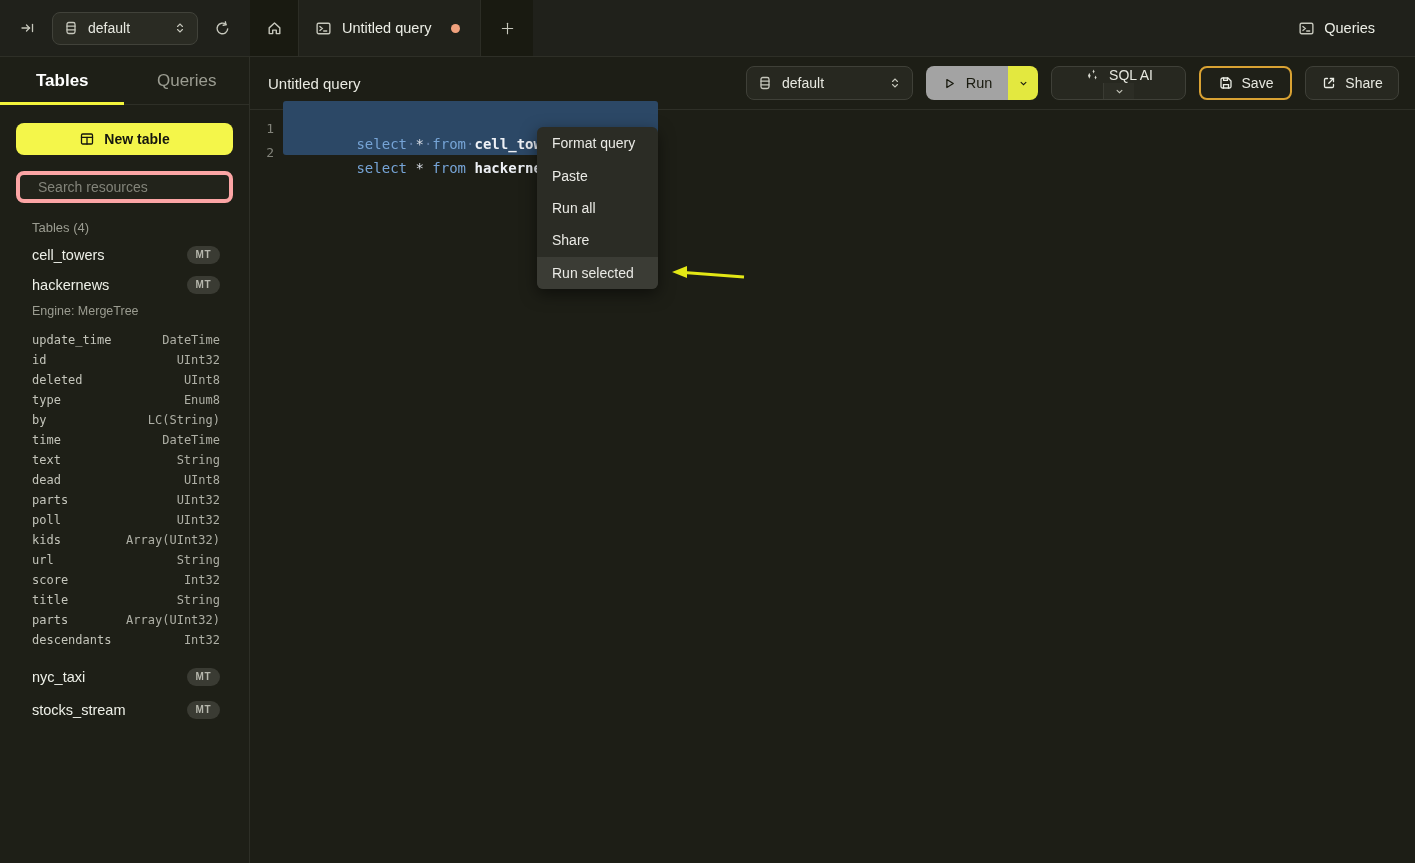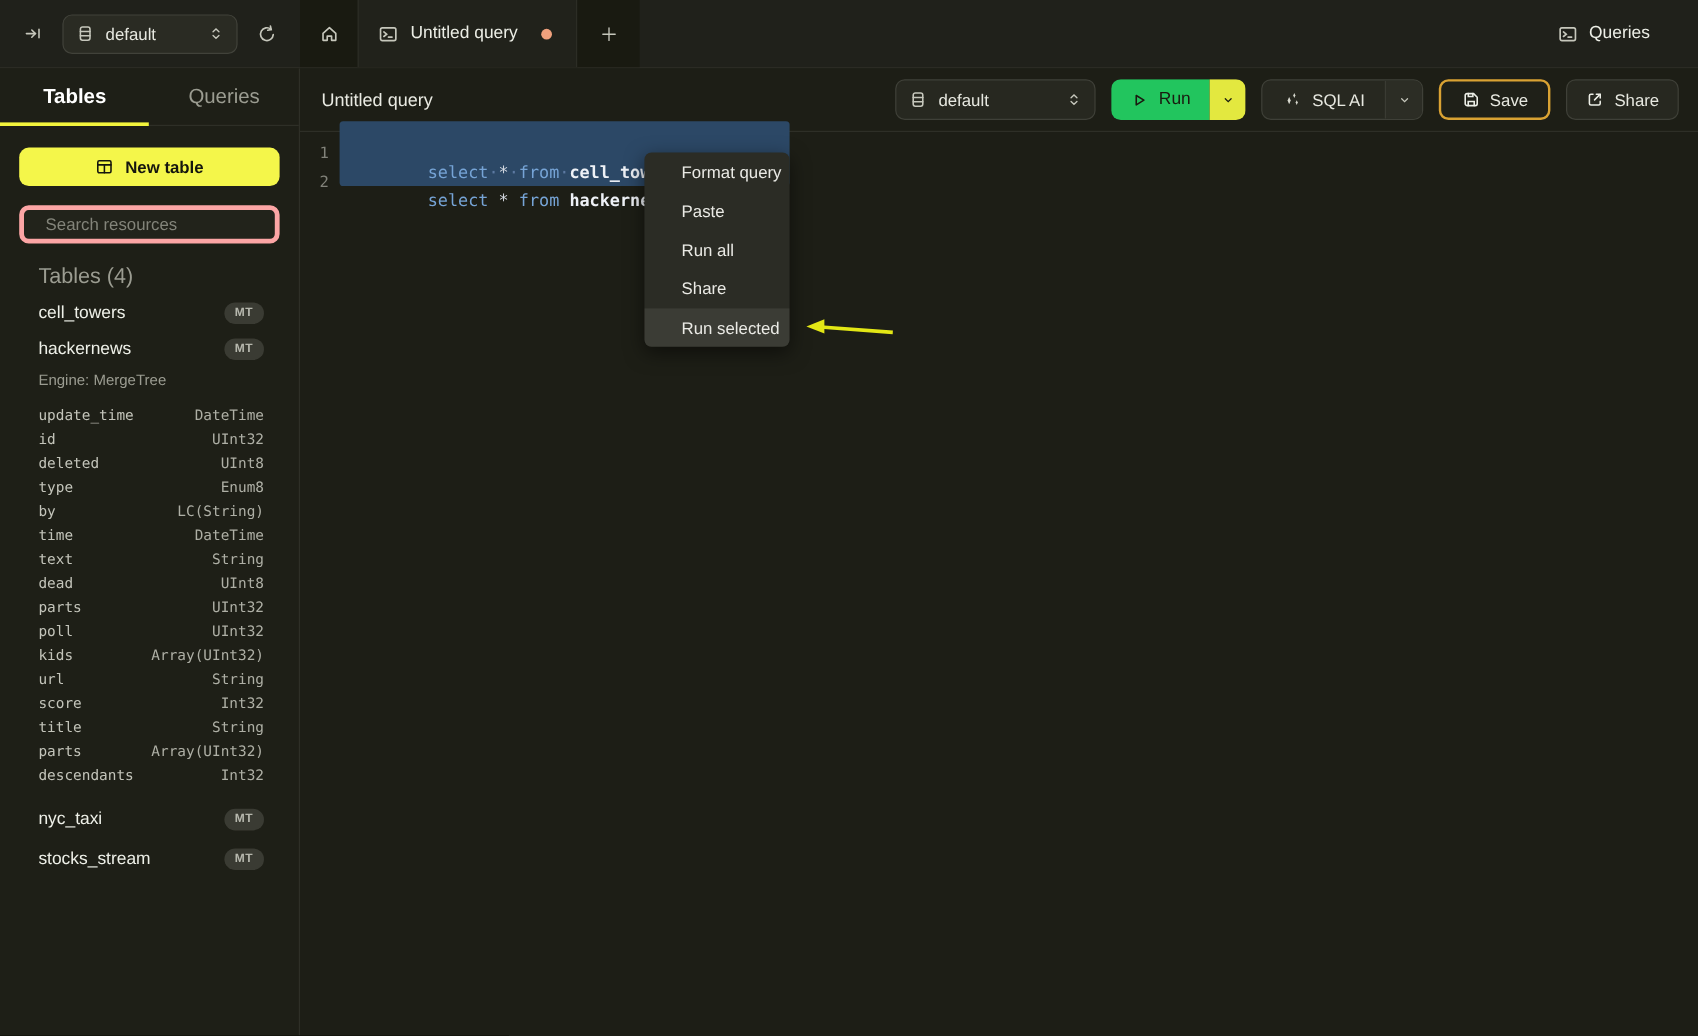--- a/index.html
+++ b/index.html
@@ -54,21 +54,21 @@
   .new-table-btn .icon{ stroke:#15160e; }
   .search-box{
     margin-top:16px; height:32px; border:4px solid #fca5a5; background:#22231b; border-radius:8px;
     display:flex; align-items:center; padding:0 10px; gap:8px;
   }
   .search-box input{
     flex:1; background:transparent; border:none; outline:none; color:#d8d9cf;
     font-family:"Liberation Sans", sans-serif; font-size:14px;
   }
   .search-box input::placeholder{ color:#83847a; }
-  .section-label{ margin:17px 0 0 16px; font-size:18px; color:#9b9c91; }
+  .section-label{ margin:17px 0 0 16px; font-size:13px; color:#9b9c91; }
   .tbl-list{ padding:0 13px 0 16px; }
   .table-row{ display:flex; align-items:center; justify-content:space-between; height:30px; cursor:pointer; }
   .table-row.first{ margin-top:5px; }
   .table-row .tname{ font-size:14.5px; font-weight:500; color:#eef0e8; }
   .badge{
     background:#3a3b33; color:#b6b7ad; font-size:10px; font-weight:700; letter-spacing:.5px;
     border-radius:10px; padding:3px 9px; line-height:12px;
   }
   .engine-line{ margin-top:4px; font-size:12.5px; color:#9b9c91; height:15px; }
   .columns{ margin-top:11px; font-family:"DejaVu Sans Mono", monospace; font-size:12px; }
@@ -81,25 +81,25 @@
   
   .main{ position:absolute; left:250px; top:57px; right:0; bottom:0; background:#1d1e16; }
   .title-row{ height:53px; border-bottom:1px solid #2e2f27; display:flex; align-items:center; padding:0 16px 0 18px; }
   .page-title{ font-size:15px; color:#e9eae2; }
   .controls{ margin-left:auto; display:flex; align-items:center; gap:13px; }
   .ctl{ height:34px; border-radius:8px; display:flex; align-items:center; cursor:pointer; font-size:14px; color:#e7e8e0; }
   .ctl.dark{ background:#272820; border:1px solid #3f4038; }
   .db-select2{ width:167px; padding:0 10px; gap:9px; }
   .db-select2 .grow{ flex:1; }
   .run-split{ width:112px; overflow:hidden; border-radius:8px; }
-  .run-main{ width:82px; height:34px; background:#22c55e; display:flex; align-items:center; justify-content:center; gap:9px; color:#1a1b10; font-size:14.5px; font-weight:500; cursor:pointer; }
+  .run-main{ width:82px; height:34px; background:#a3a3a3; display:flex; align-items:center; justify-content:center; gap:9px; color:#1a1b10; font-size:14.5px; font-weight:500; cursor:pointer; }
   .run-main .icon{ stroke:#1a1b10; stroke-width:1.4; }
   .run-chev{ width:30px; height:34px; background:#e3e83f; display:flex; align-items:center; justify-content:center; cursor:pointer; }
   .run-chev .icon{ stroke:#1a1b10; }
-  .sqlai{ width:135px; padding:0; overflow:hidden; }
+  .sqlai{ width:135px; padding:0; overflow:hidden;flex-direction:column; }
   .sqlai-main{ flex:1; height:100%; display:flex; align-items:center; justify-content:center; gap:9px; }
   .sqlai-chev{ width:31px; height:100%; border-left:1px solid #3a3b33; background:#2c2d25; display:flex; align-items:center; justify-content:center; }
   .save-btn{ width:93px; justify-content:center; gap:8px; background:#1f2018; border:2px solid #d9a233; }
   .share-btn{ width:94px; justify-content:center; gap:8px; }
 
   
   .editor{ padding-top:6px; font-family:"DejaVu Sans Mono", monospace; font-size:14px; }
   .code-line{ display:flex; height:24px; align-items:center; }
   .gutter{ width:24px; flex:none; text-align:right; margin-right:15px; color:#82837a; font-size:13px; }
   .code-tokens{ white-space:pre; }
@@ -109,21 +109,21 @@
   .tok.tbl{ color:#eef1f6; font-weight:700; }
   .tok.num{ color:#cd8a50; }
   .tok.ws{ color:#5d7aa2; }
 
   
   .context-menu{
     position:absolute; left:537px; top:127px; width:121px; background:#2b2c25;
     border-radius:6px; overflow:hidden; box-shadow:0 5px 16px rgba(0,0,0,.5);
     z-index:10; font-size:14px; color:#eaeae5;
   }
-  .menu-item{ height:32.4px; display:flex; align-items:center; padding-left:31px; cursor:pointer; }
+  .menu-item{ height:32.4px; display:flex; align-items:center; padding-left:15px; cursor:pointer; }
   .menu-item.highlighted{ background:#3b3c35; }
 
   .anno-arrow{ position:absolute; left:668px; top:263px; z-index:11; }
 </style>
 </head>
 <body>
 
 <div class="app">
 
   <header class="topbar">

